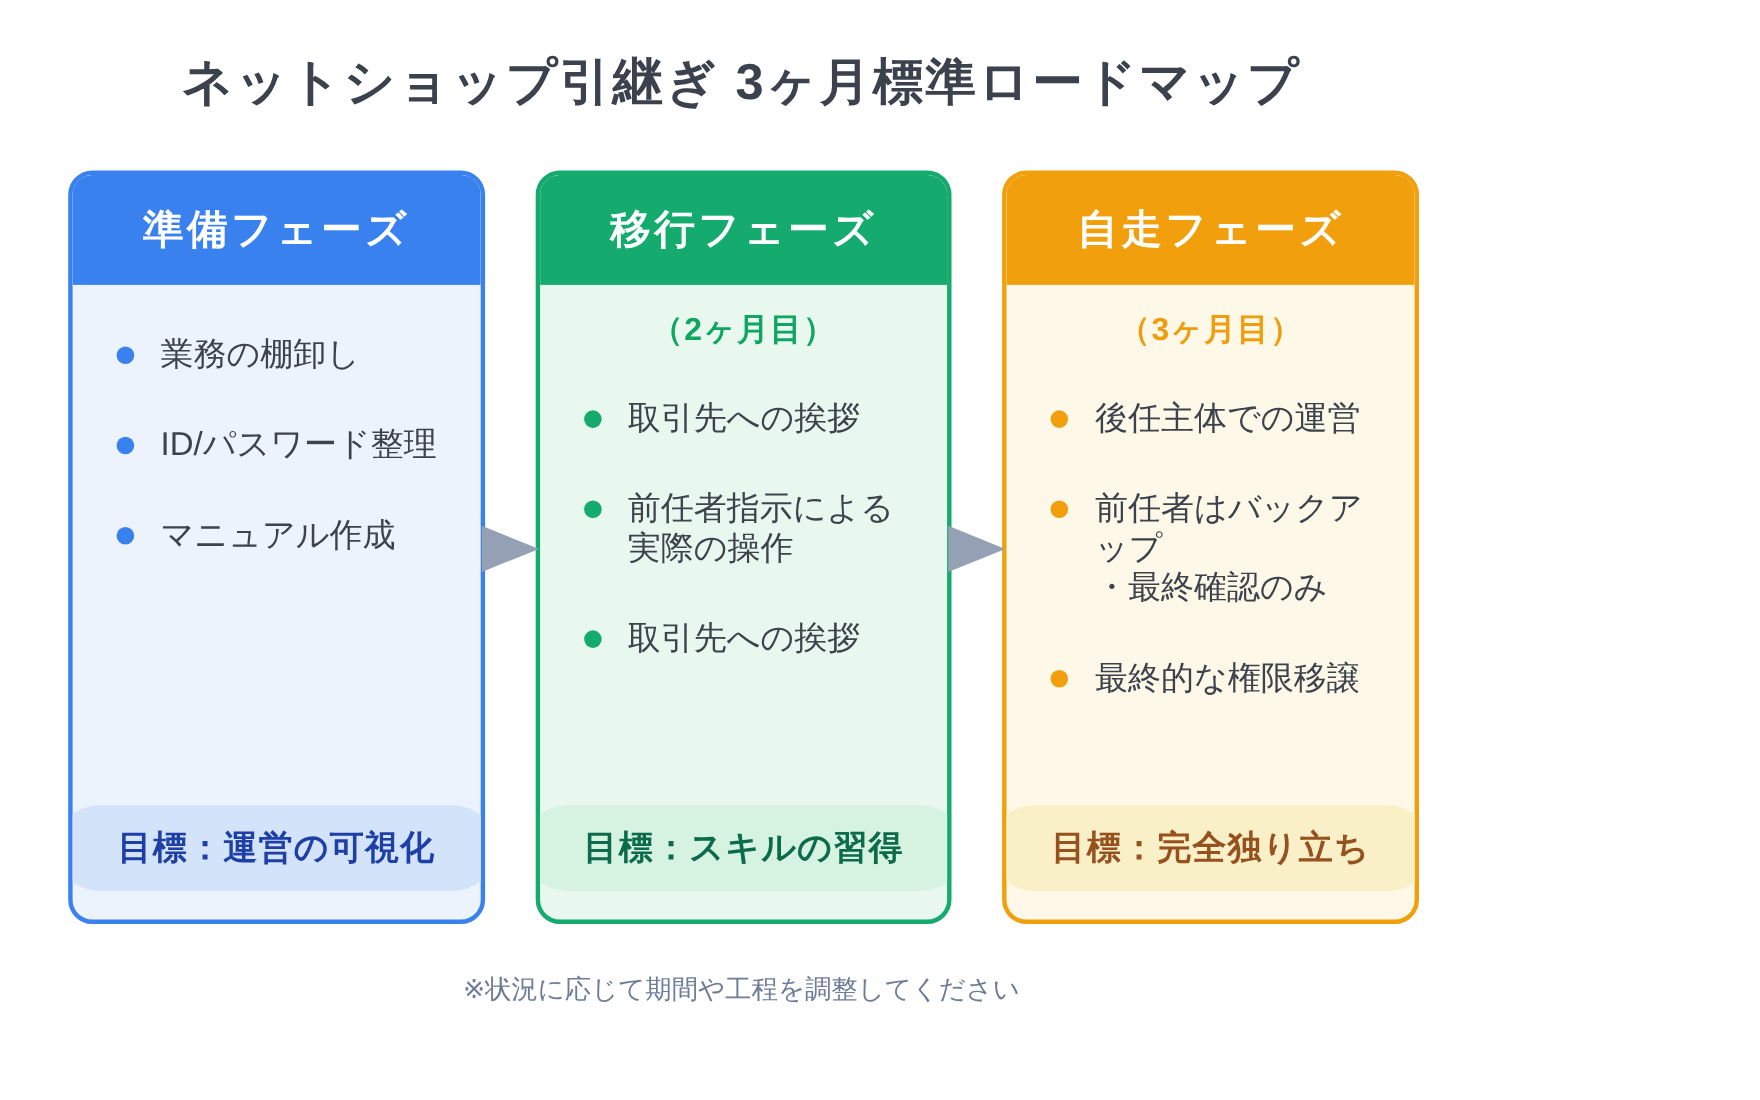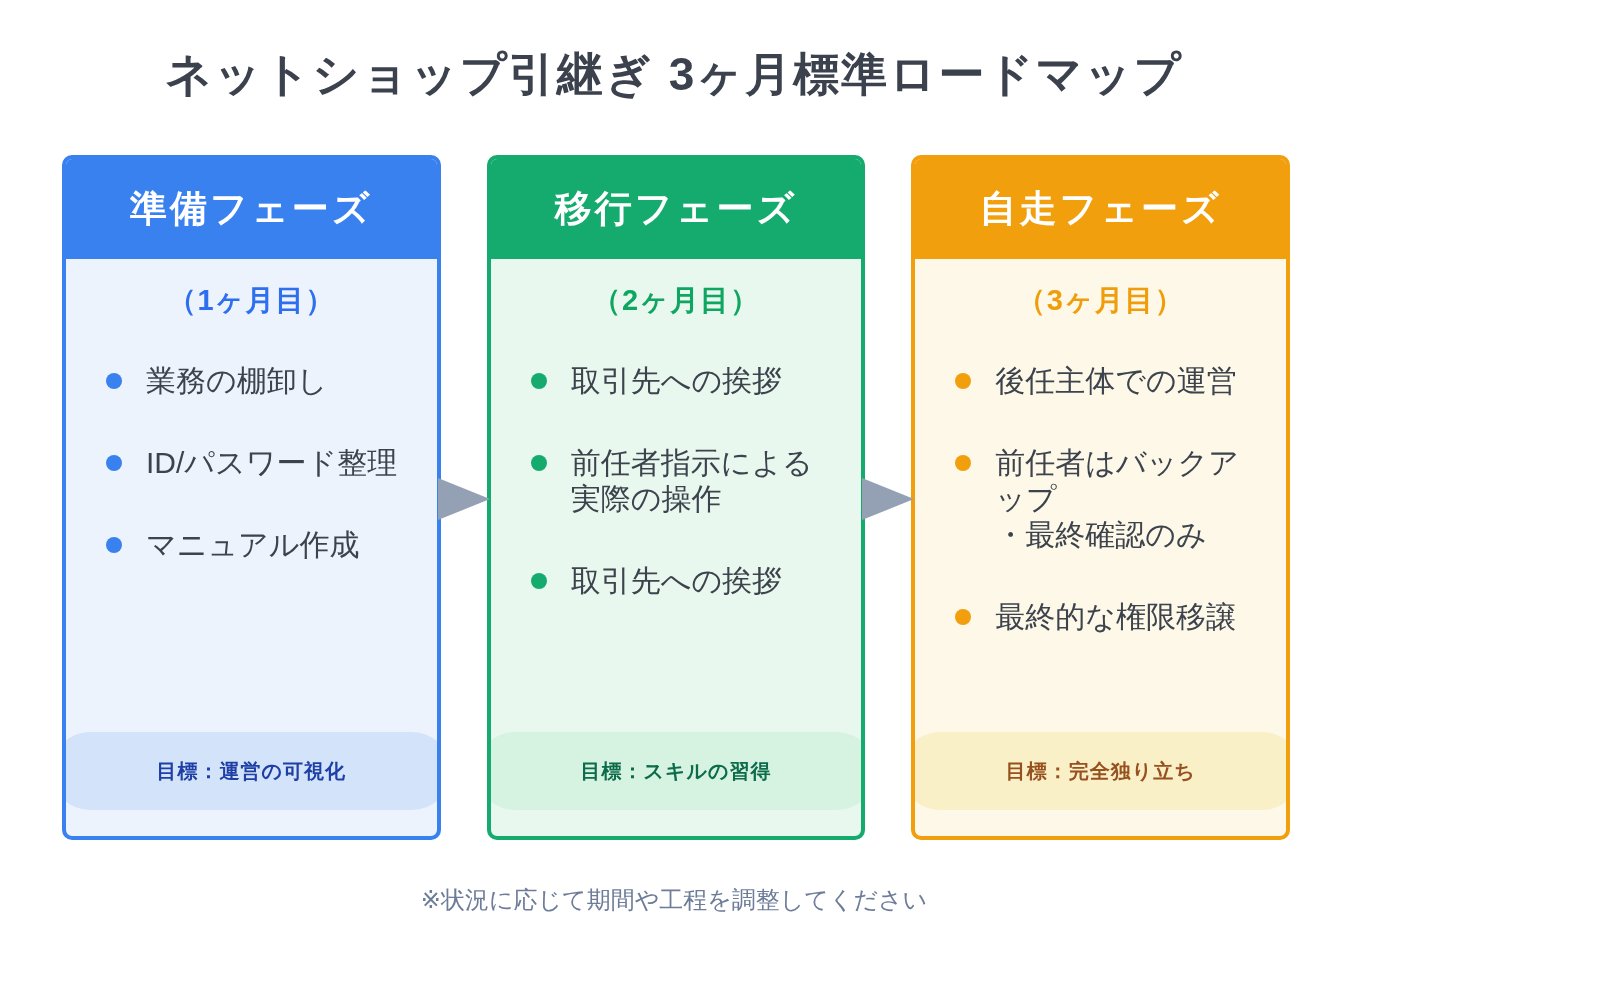--- a/index.html
+++ b/index.html
@@ -23,21 +23,21 @@
     letter-spacing: 2px;
     margin: 0;
   }
   .cards-row {
     position: absolute; top: 155px; left: 62px; right: 58px; height: 685px;
     display: flex;
   }
   .card {
     flex: 1 1 0;
     border: 4px solid var(--accent);
-    border-radius: 10px;
+    border-radius: 22px;
     background: var(--body-bg);
     display: flex; flex-direction: column;
     overflow: hidden;
   }
   .card-header {
     height: 100px; flex: 0 0 100px;
     background: var(--accent);
     display: flex; align-items: center; justify-content: center;
   }
   .card-header h2 {
@@ -77,21 +77,21 @@
   }
   .item-text { white-space: pre-line; }
   .goal-pill {
     position: absolute; bottom: 26px; left: 50%;
     transform: translateX(-50%);
     width: 400px; height: 78px;
     border-radius: 40px;
     background: var(--pill-bg);
     color: var(--pill-text);
     display: flex; align-items: center; justify-content: center;
-    font-size: 20px; font-weight: 800;
+    font-size: 31px; font-weight: 800;
     letter-spacing: 1px;
   }
   .arrow-gap {
     flex: 0 0 46px; width: 46px;
     position: relative;
   }
   .arrow {
     position: absolute; top: 323px; left: -3px;
     width: 0; height: 0;
     border-top: 21px solid transparent;
@@ -112,21 +112,20 @@
 
   <h1 class="title">ネットショップ引継ぎ 3ヶ月標準ロードマップ</h1>
 
   <div class="cards-row">
 
     <section class="card" style="--accent: #3a81f0; --body-bg: #edf3fc; --month: #2e6ff0; --pill-bg: #d3e3fa; --pill-text: #1e3fa5;">
       <header class="card-header">
         <h2>準備フェーズ</h2>
       </header>
       <div class="card-body">
-        <div class="month">（1ヶ月目）</div>
         <ul class="items">
           <li class="item">
             <span class="dot"></span>
             <span class="item-text">業務の棚卸し</span>
           </li>
           <li class="item">
             <span class="dot"></span>
             <span class="item-text">ID/パスワード整理</span>
           </li>
           <li class="item">

